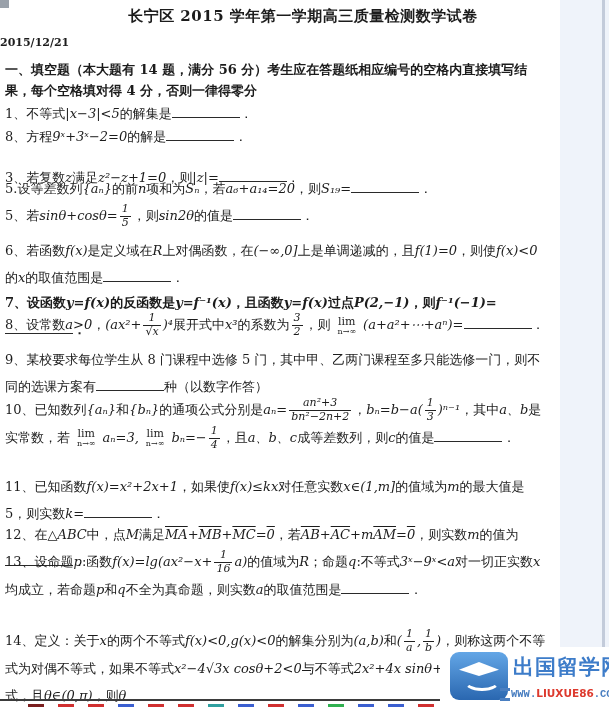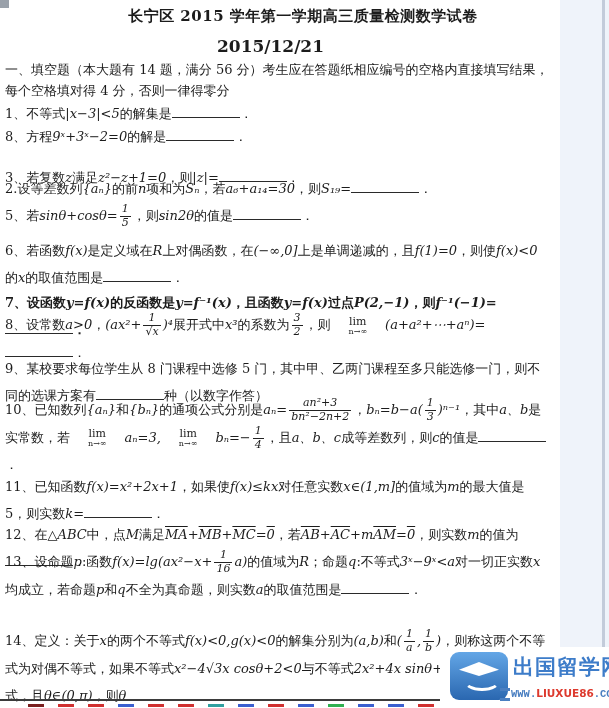--- a/index.html
+++ b/index.html
@@ -5,38 +5,38 @@
   html,body{margin:0;padding:0;}
   body{width:609px;height:708px;position:relative;background:#ffffff;overflow:hidden;
        font-family:"DejaVu Serif",serif;color:#1c1c1c;}
   
   .edge-strip{position:absolute;top:0;right:0;width:49px;height:708px;background:#eff3fa;}
   .edge-line{position:absolute;top:0;left:602px;width:3px;height:708px;background:#c3cbda;}
   .corner-artifact{position:absolute;top:0;left:0;width:9px;height:8px;background:#9aa1aa;}
 
   .title{position:absolute;top:7px;left:0;width:520px;text-align:center;
          font-weight:bold;font-size:15px;letter-spacing:.5px;margin-left:43px;}
-  .date{position:absolute;top:36px;left:0;width:541px;text-align:center;
-        font-weight:bold;font-size:17px;}
-  .section{position:absolute;top:59px;left:5px;width:545px;font-weight:normal;
+  .date{position:absolute;top:36px;left:0;width:541px;text-align:left;
+        font-weight:bold;font-size:11px;}
+  .section{position:absolute;top:59px;left:5px;width:545px;font-weight:bold;
            font-size:13px;line-height:21px;}
 
   .q{position:absolute;left:5px;width:543px;font-size:13px;line-height:27px;}
   .t{font-family:"DejaVu Serif",serif;}
   .m{font-family:"DejaVu Serif",serif;font-style:italic;}
   .ol{text-decoration:overline;}
   .blank{display:inline-block;width:68px;height:13px;border-bottom:1px solid #2a2a2a;
          vertical-align:baseline;}
   .frac{display:inline-block;vertical-align:middle;text-align:center;
         font-family:"DejaVu Serif",serif;font-style:italic;font-size:11px;
         line-height:1.15;margin:0 2px;}
   .frac .fd{display:block;border-top:1px solid #222;padding:0 2px;}
   .frac .fn{display:block;padding:0 2px;}
   .lim{display:inline-block;vertical-align:middle;text-align:center;line-height:1;
-       font-family:"DejaVu Serif",serif;font-size:11px;margin:0 18px;}
+       font-family:"DejaVu Serif",serif;font-size:11px;margin:0 7px;}
   .lim .limsub{display:block;font-size:8px;margin-top:1px;}
 
   .bottom-rule{position:absolute;top:699px;left:0;width:554px;height:2px;background:#3b3b3b;}
   .marks{position:absolute;top:704px;left:0;width:440px;height:4px;}
   .marks span{position:absolute;top:0;width:16px;height:3px;display:block;}
 
   
   .logo{position:absolute;left:440px;top:647px;width:169px;height:61px;background:#ffffff;}
   .logo-square{position:absolute;left:10px;top:5px;width:58px;height:48px;border-radius:9px;
                background:linear-gradient(180deg,#63a6e6 0%,#2a67b0 100%);}
@@ -61,26 +61,26 @@
 <div class="corner-artifact"></div>
 
 <div class="title">长宁区 2015 学年第一学期高三质量检测数学试卷</div>
 <div class="date">2015/12/21</div>
 <div class="section">一、填空题（本大题有 14 题，满分 56 分）考生应在答题纸相应编号的空格内直接填写结果，每个空格填对得 4 分，否则一律得零分</div>
 
 <div id="questions">
     <div class="q" style="top: 100px;"><span class="t">1、不等式</span><span class="m">|x−3|&lt;5</span><span class="t">的解集是</span><span class="blank"></span><span class="t">．</span></div>
     <div class="q" style="top: 123px;"><span class="t">8、方程</span><span class="m">9ˣ+3ˣ−2=0</span><span class="t">的解是</span><span class="blank"></span><span class="t">．</span></div>
     <div class="q" style="top: 164px;"><span class="t">3、若复数</span><span class="m">z</span><span class="t">满足</span><span class="m">z²−z+1=0</span><span class="t">，则</span><span class="m">|z|=</span><span class="blank"></span><span class="t">．</span></div>
-    <div class="q" style="top: 175px;"><span class="t">2.设等差数列</span><span class="m">{aₙ}</span><span class="t">的前</span><span class="m">n</span><span class="t">项和为</span><span class="m">Sₙ</span><span class="t">，若</span><span class="m">a₆+a₁₄=30</span><span class="t">，则</span><span class="m">S₁₉=</span><span class="blank"></span><span class="t">．</span></div>
+    <div class="q" style="top: 175px;"><span class="t">5.设等差数列</span><span class="m">{aₙ}</span><span class="t">的前</span><span class="m">n</span><span class="t">项和为</span><span class="m">Sₙ</span><span class="t">，若</span><span class="m">a₆+a₁₄=20</span><span class="t">，则</span><span class="m">S₁₉=</span><span class="blank"></span><span class="t">．</span></div>
     <div class="q" style="top: 202px;"><span class="t">5、若</span><span class="m">sinθ+cosθ=</span><span class="frac"><span class="fn">1</span><span class="fd">5</span></span><span class="t">，则</span><span class="m">sin2θ</span><span class="t">的值是</span><span class="blank"></span><span class="t">．</span></div>
     <div class="q" style="top: 237px;"><span class="t">6、若函数</span><span class="m">f(x)</span><span class="t">是定义域在</span><span class="m">R</span><span class="t">上对偶函数，在</span><span class="m">(−∞,0]</span><span class="t">上是单调递减的，且</span><span class="m">f(1)=0</span><span class="t">，则使</span><span class="m">f(x)&lt;0</span><span class="t">的</span><span class="m">x</span><span class="t">的取值范围是</span><span class="blank"></span><span class="t">．</span></div>
     <div class="q" style="top: 289px; font-weight: bold;"><span class="t">7、设函数</span><span class="m">y=f(x)</span><span class="t">的反函数是</span><span class="m">y=f⁻¹(x)</span><span class="t">，且函数</span><span class="m">y=f(x)</span><span class="t">过点</span><span class="m">P(2,−1)</span><span class="t">，则</span><span class="m">f⁻¹(−1)=</span><span class="blank"></span><span class="t">．</span></div>
     <div class="q" style="top: 311px;"><span class="t">8、设常数</span><span class="m">a&gt;0</span><span class="t">，</span><span class="m">(ax²+</span><span class="frac"><span class="fn">1</span><span class="fd">√x</span></span><span class="m">)⁴</span><span class="t">展开式中</span><span class="m">x³</span><span class="t">的系数为</span><span class="frac"><span class="fn">3</span><span class="fd">2</span></span><span class="t">，则</span><span class="lim"><span>lim</span><span class="limsub">n→∞</span></span><span class="m">(a+a²+⋯+aⁿ)=</span><span class="blank"></span><span class="t">．</span></div>
-    <div class="q" style="top: 355px;"><span class="t">9、某校要求每位学生从 8 门课程中选修 5 门，其中甲、乙两门课程至多只能选修一门，则不同的选课方案有</span><span class="blank"></span><span class="t">种（以数字作答）</span></div>
+    <div class="q" style="top: 346px;"><span class="t">9、某校要求每位学生从 8 门课程中选修 5 门，其中甲、乙两门课程至多只能选修一门，则不同的选课方案有</span><span class="blank"></span><span class="t">种（以数字作答）</span></div>
     <div class="q" style="top: 396px;"><span class="t">10、已知数列</span><span class="m">{aₙ}</span><span class="t">和</span><span class="m">{bₙ}</span><span class="t">的通项公式分别是</span><span class="m">aₙ=</span><span class="frac"><span class="fn">an²+3</span><span class="fd">bn²−2n+2</span></span><span class="t">，</span><span class="m">bₙ=b−a</span><span class="m">(</span><span class="frac"><span class="fn">1</span><span class="fd">3</span></span><span class="m">)ⁿ⁻¹</span><span class="t">，其中</span><span class="m">a、b</span><span class="t">是实常数，若</span><span class="lim"><span>lim</span><span class="limsub">n→∞</span></span><span class="m">aₙ=3,</span><span class="lim"><span>lim</span><span class="limsub">n→∞</span></span><span class="m">bₙ=−</span><span class="frac"><span class="fn">1</span><span class="fd">4</span></span><span class="t">，且</span><span class="m">a、b、c</span><span class="t">成等差数列，则</span><span class="m">c</span><span class="t">的值是</span><span class="blank"></span><span class="t">．</span></div>
     <div class="q" style="top: 473px;"><span class="t">11、已知函数</span><span class="m">f(x)=x²+2x+1</span><span class="t">，如果使</span><span class="m">f(x)≤kx</span><span class="t">对任意实数</span><span class="m">x∈(1,m]</span><span class="t">的值域为</span><span class="m">m</span><span class="t">的最大值是 5，则实数</span><span class="m">k=</span><span class="blank"></span><span class="t">．</span></div>
     <div class="q" style="top: 521px;"><span class="t">12、在</span><span class="m">△ABC</span><span class="t">中，点</span><span class="m">M</span><span class="t">满足</span><span class="m ol">MA</span><span class="m">+</span><span class="m ol">MB</span><span class="m">+</span><span class="m ol">MC</span><span class="m">=</span><span class="m ol">0</span><span class="t">，若</span><span class="m ol">AB</span><span class="m">+</span><span class="m ol">AC</span><span class="m">+m</span><span class="m ol">AM</span><span class="m">=</span><span class="m ol">0</span><span class="t">，则实数</span><span class="m">m</span><span class="t">的值为</span><span class="blank"></span><span class="t">．</span></div>
     <div class="q" style="top: 548px;"><span class="t">13、设命题</span><span class="m">p</span><span class="t">:函数</span><span class="m">f(x)=lg</span><span class="m">(ax²−x+</span><span class="frac"><span class="fn">1</span><span class="fd">16</span></span><span class="m">a)</span><span class="t">的值域为</span><span class="m">R</span><span class="t">；命题</span><span class="m">q</span><span class="t">:不等式</span><span class="m">3ˣ−9ˣ&lt;a</span><span class="t">对一切正实数</span><span class="m">x</span><span class="t">均成立，若命题</span><span class="m">p</span><span class="t">和</span><span class="m">q</span><span class="t">不全为真命题，则实数</span><span class="m">a</span><span class="t">的取值范围是</span><span class="blank"></span><span class="t">．</span></div>
     <div class="q" style="top: 627px;"><span class="t">14、定义：关于</span><span class="m">x</span><span class="t">的两个不等式</span><span class="m">f(x)&lt;0,g(x)&lt;0</span><span class="t">的解集分别为</span><span class="m">(a,b)</span><span class="t">和</span><span class="m">(</span><span class="frac"><span class="fn">1</span><span class="fd">a</span></span><span class="m">,</span><span class="frac"><span class="fn">1</span><span class="fd">b</span></span><span class="m">)</span><span class="t">，则称这两个不等式为对偶不等式，如果不等式</span><span class="m">x²−4√3x cosθ+2&lt;0</span><span class="t">与不等式</span><span class="m">2x²+4x sinθ+1&lt;0</span><span class="t">为对偶不等式，且</span><span class="m">θ∈(0,π)</span><span class="t">，则</span><span class="m">θ</span></div>
   </div>
 
 <div class="bottom-rule"></div>
 <div class="marks" id="marks">
     <span style="left: 28px; background: rgb(122, 31, 31);"></span>

